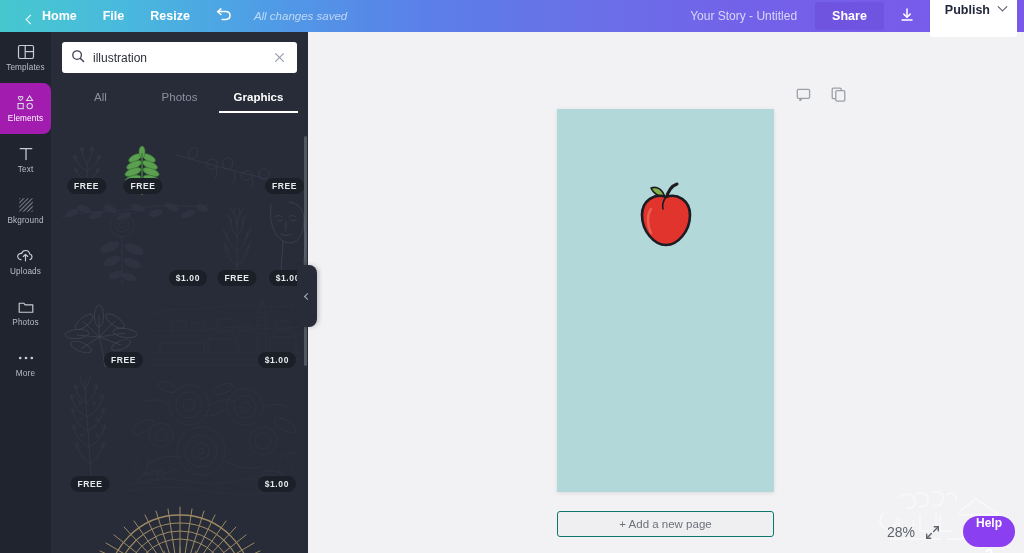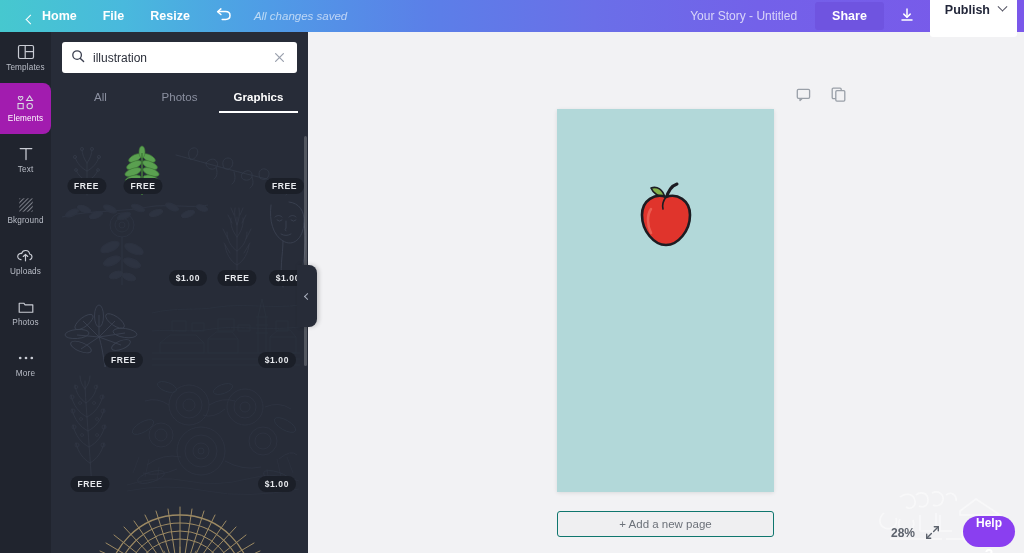--- a/index.html
+++ b/index.html
@@ -166,21 +166,21 @@
     color: #6c7179; font-size: 11.5px;
     display: flex; align-items: center; justify-content: center; cursor: pointer;
     font-family: inherit;
   }
 
   
   .zoom-ctl {
     position: absolute; right: 84px; bottom: 13px;
     display: flex; align-items: center; gap: 10px; z-index: 12;
   }
-  .zoom-pct { font-size: 12px; color: #5d636d; font-weight: 700; }
+  .zoom-pct { font-size: 14px; color: #5d636d; font-weight: 400; }
   .zoom-expand { cursor: pointer; display: flex; align-items: center; }
   .help-btn {
     position: absolute; right: 9px; bottom: 6px;
     background: #8a3ff0; color: #fff; border: none; border-radius: 18px;
     height: 31px; padding: 0 13px; display: flex; align-items: center; gap: 16px;
     font-size: 12px; font-weight: 600; cursor: pointer; z-index: 13; font-family: inherit; flex-direction: column;
   }
   .help-q {
     width: 17px; height: 17px; border-radius: 50%; background: rgba(255,255,255,0.0);
     display: flex; align-items: center; justify-content: center; font-size: 14px; font-weight: 700;

